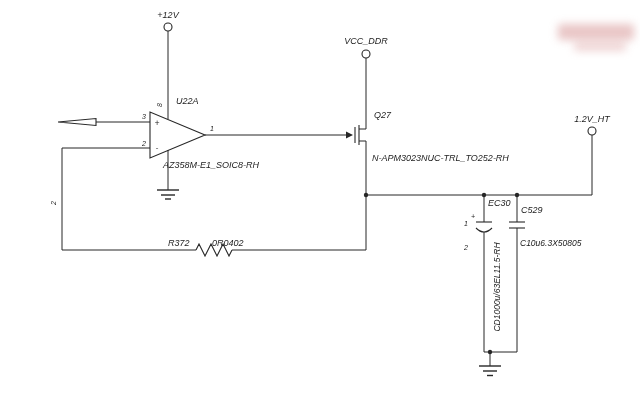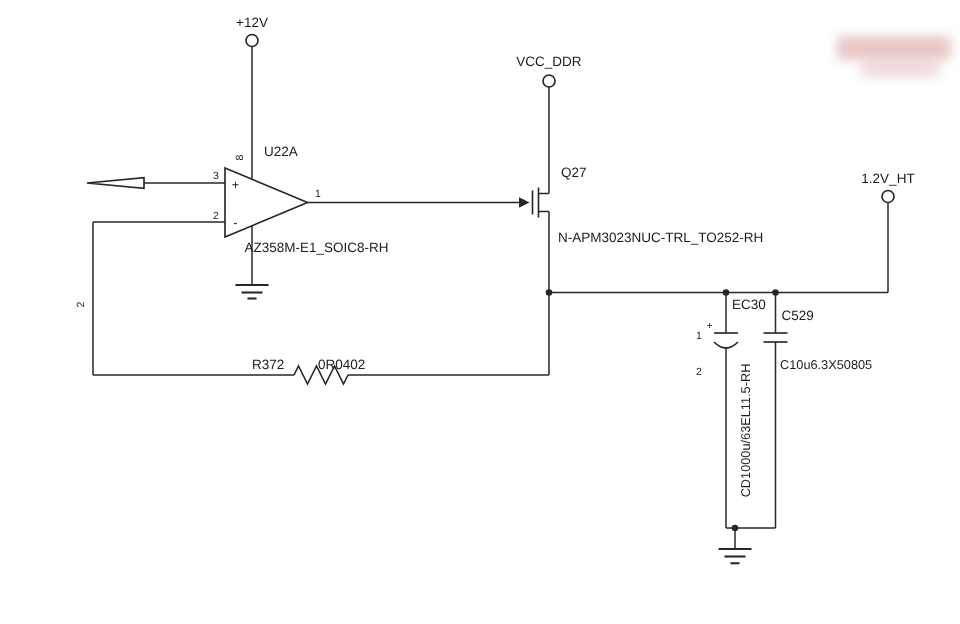--- a/index.html
+++ b/index.html
@@ -1,17 +1,17 @@
 <!DOCTYPE html>
 <html><head>
 <meta charset="utf-8">
 <style>
   html,body{margin:0;padding:0;background:#ffffff;}
   .page{position:relative;width:640px;height:416px;background:#ffffff;overflow:hidden;
-        font-family:"Liberation Sans","DejaVu Sans",sans-serif;}
+        font-family:"Liberation Sans","DejaVu Sans",sans-serif;font-style:italic;}
   svg{position:absolute;left:0;top:0;}
   .wire{stroke:#272727;stroke-width:1;fill:none;}
   .sym{stroke:#272727;stroke-width:1.1;fill:none;}
   .thick{stroke:#272727;stroke-width:1.4;fill:none;}
   .dot{fill:#272727;stroke:none;}
   .fillsym{fill:#272727;stroke:none;}
   text{fill:#1c1c1c;font-family:"Liberation Sans","DejaVu Sans",sans-serif;}
   .lbl{font-size:9px;}
   .lbl-sm{font-size:8.5px;}
   .pin{font-size:7px;}

